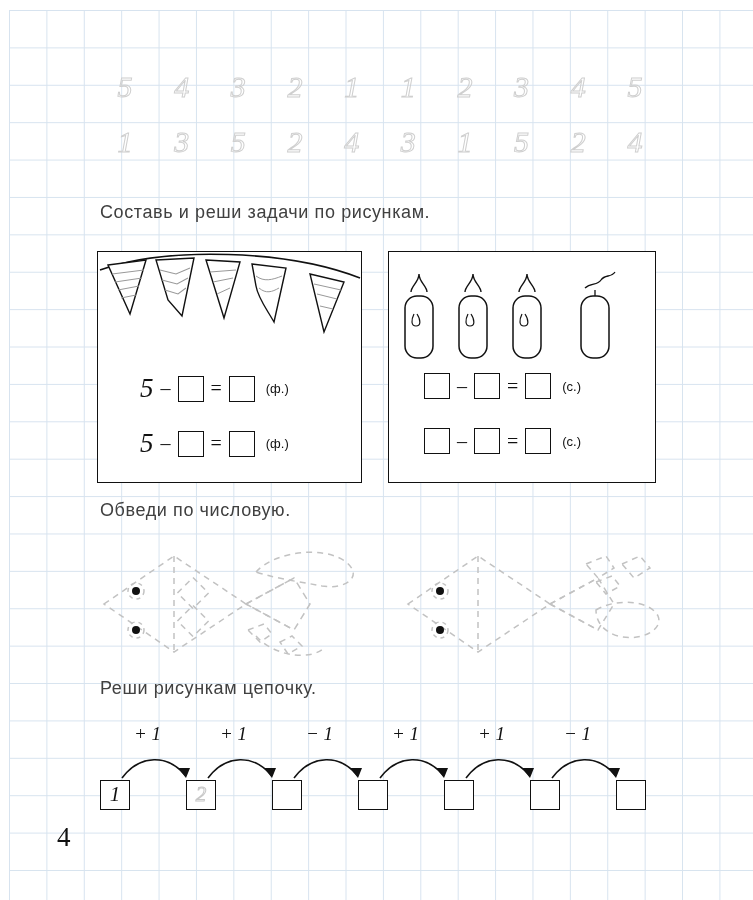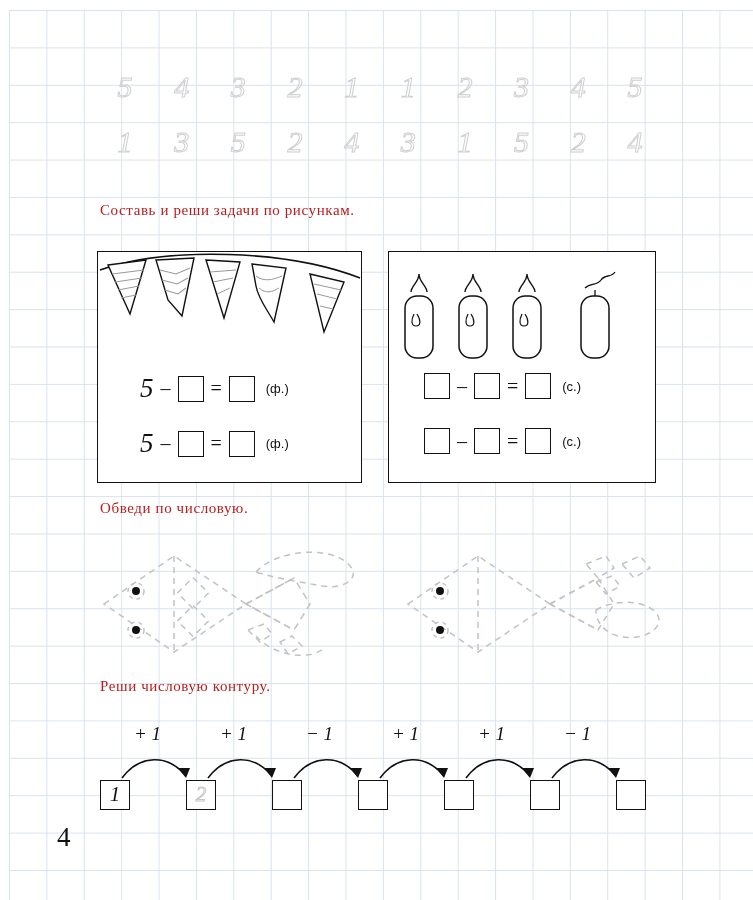--- a/index.html
+++ b/index.html
@@ -32,23 +32,23 @@
     background: #ffffff;
   }
   .sheet-edge-top {
     position: absolute;
     left: 0; top: 0;
     width: 753px; height: 10px;
     background: #ffffff;
   }
   .instr {
     position: absolute;
-    font-family: Liberation Serif, serif;
-    font-size: 15px;
-    color: #b91c1c;
+    font-family: Liberation Sans, sans-serif;
+    font-size: 18px;
+    color: #404040;
     letter-spacing: 0.6px;
     white-space: nowrap;
   }
   
   .trace-row {
     position: absolute;
     display: flex;
     justify-content: space-between;
     width: 540px;
   }
@@ -313,21 +313,21 @@
       <path d="M196 72 C216 60, 250 62, 258 78 C264 92, 240 104, 218 98 C204 94, 196 84, 196 72 Z"></path>
       <path d="M196 44 L212 38 L220 48 L206 56 Z"></path>
     </g>
     <circle cx="40" cy="53" r="8" fill="none" stroke="#c2c2c2" stroke-width="1.5" stroke-dasharray="4 4"></circle>
     <circle cx="40" cy="53" r="4" fill="#111"></circle>
     <circle cx="40" cy="92" r="8" fill="none" stroke="#c2c2c2" stroke-width="1.5" stroke-dasharray="4 4"></circle>
     <circle cx="40" cy="92" r="4" fill="#111"></circle>
   </svg>
 </div>
 
-<div class="instr" style="left:100px; top:678px;">Реши числовую контуру.</div>
+<div class="instr" style="left:100px; top:678px;">Реши рисункам цепочку.</div>
 
 <div style="position:absolute; left:96px; top:748px;">
   <svg width="560" height="40" viewBox="0 0 560 40">
     <g stroke="#111" stroke-width="1.6" fill="none">
       <path d="M26 30 C44 6, 72 6, 90 28"></path>
       <path d="M112 30 C130 6, 158 6, 176 28"></path>
       <path d="M198 30 C216 6, 244 6, 262 28"></path>
       <path d="M284 30 C302 6, 330 6, 348 28"></path>
       <path d="M370 30 C388 6, 416 6, 434 28"></path>
       <path d="M456 30 C474 6, 502 6, 520 28"></path>

